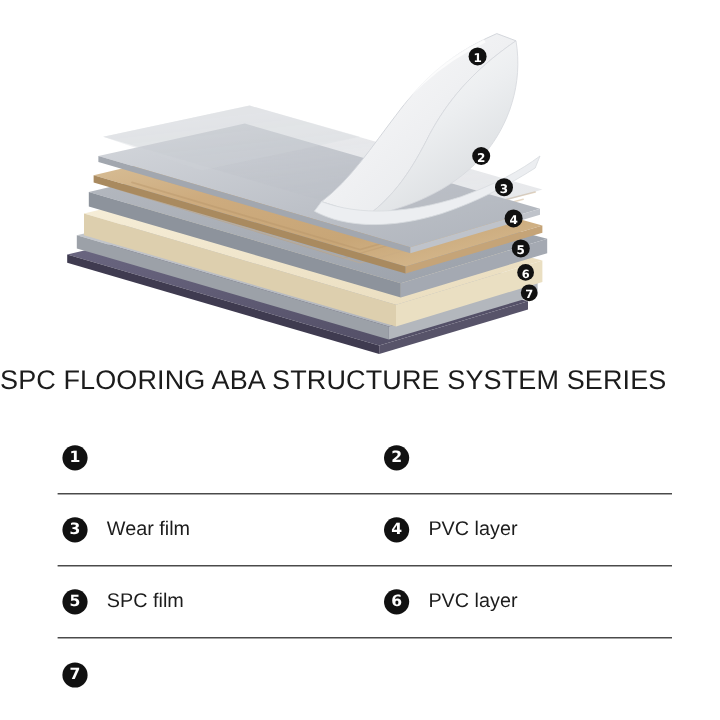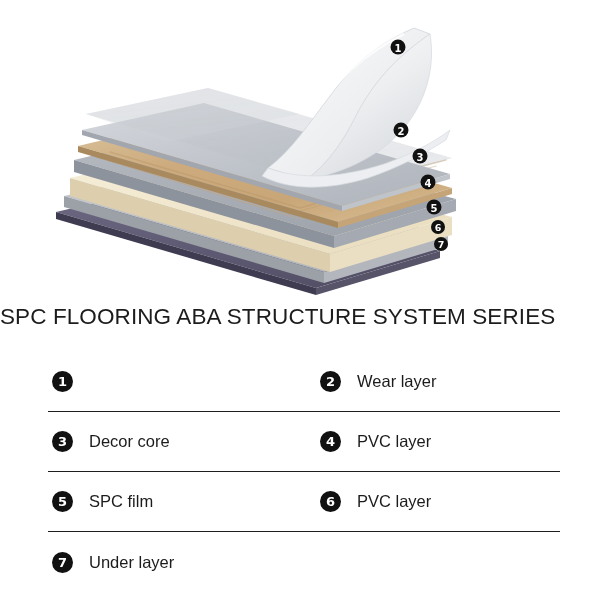--- a/index.html
+++ b/index.html
@@ -248,28 +248,27 @@
 <div id="page-title">SPC FLOORING ABA STRUCTURE SYSTEM SERIES</div>
 
 <div id="legend">
 
   <div class="legend-row">
     <div class="legend-cell col1">
       <span class="legend-badge">1</span>
     </div>
     <div class="legend-cell col2">
       <span class="legend-badge">2</span>
-      <span class="legend-label">Wear layer</span>
     </div>
   </div>
 
   <div class="legend-row">
     <div class="legend-cell col1">
       <span class="legend-badge">3</span>
-      <span class="legend-label">Decor core</span>
+      <span class="legend-label">Wear film</span>
     </div>
     <div class="legend-cell col2">
       <span class="legend-badge">4</span>
       <span class="legend-label">PVC layer</span>
     </div>
   </div>
 
   <div class="legend-row">
     <div class="legend-cell col1">
       <span class="legend-badge">5</span>
@@ -277,18 +276,17 @@
     </div>
     <div class="legend-cell col2">
       <span class="legend-badge">6</span>
       <span class="legend-label">PVC layer</span>
     </div>
   </div>
 
   <div class="legend-row last">
     <div class="legend-cell col1">
       <span class="legend-badge">7</span>
-      <span class="legend-label">Under layer</span>
     </div>
     <div class="legend-cell col2"></div>
   </div>
 
 </div>
 
 </body></html>

